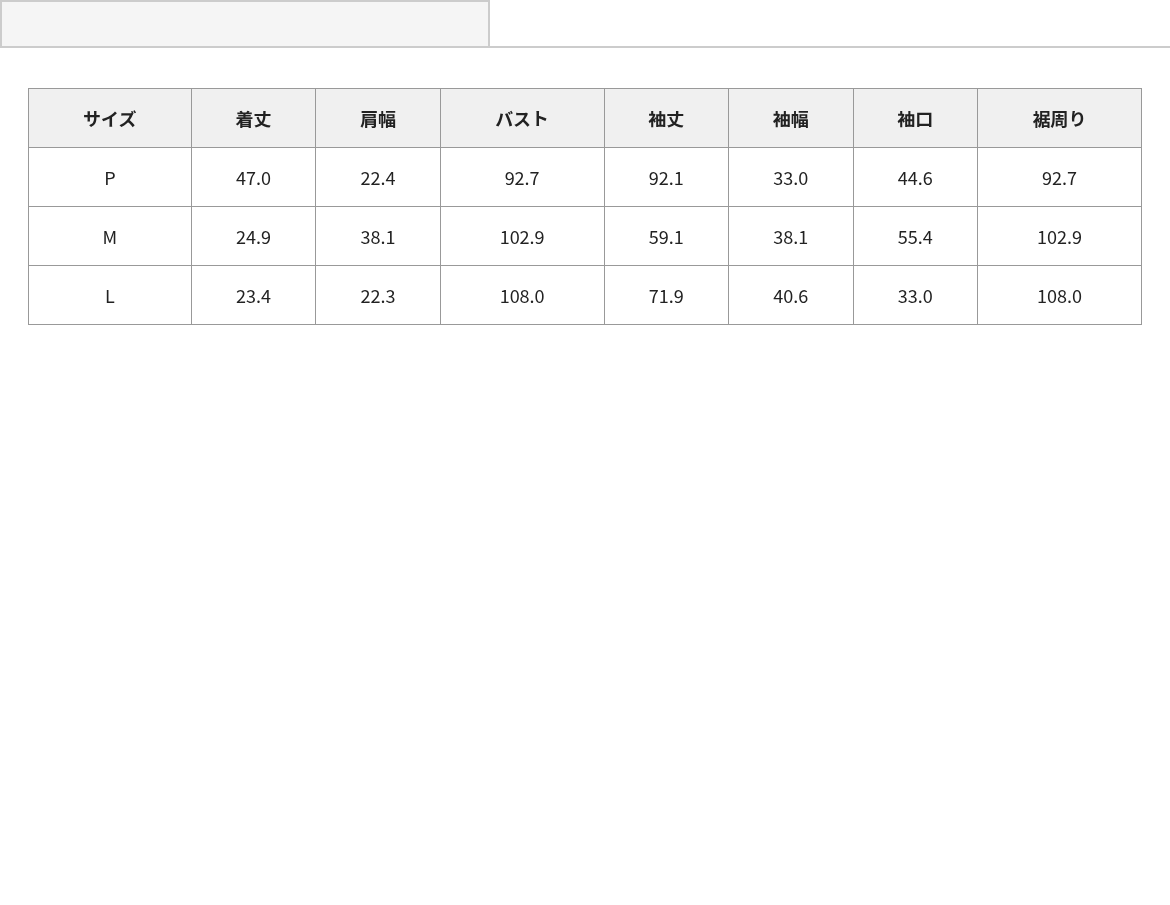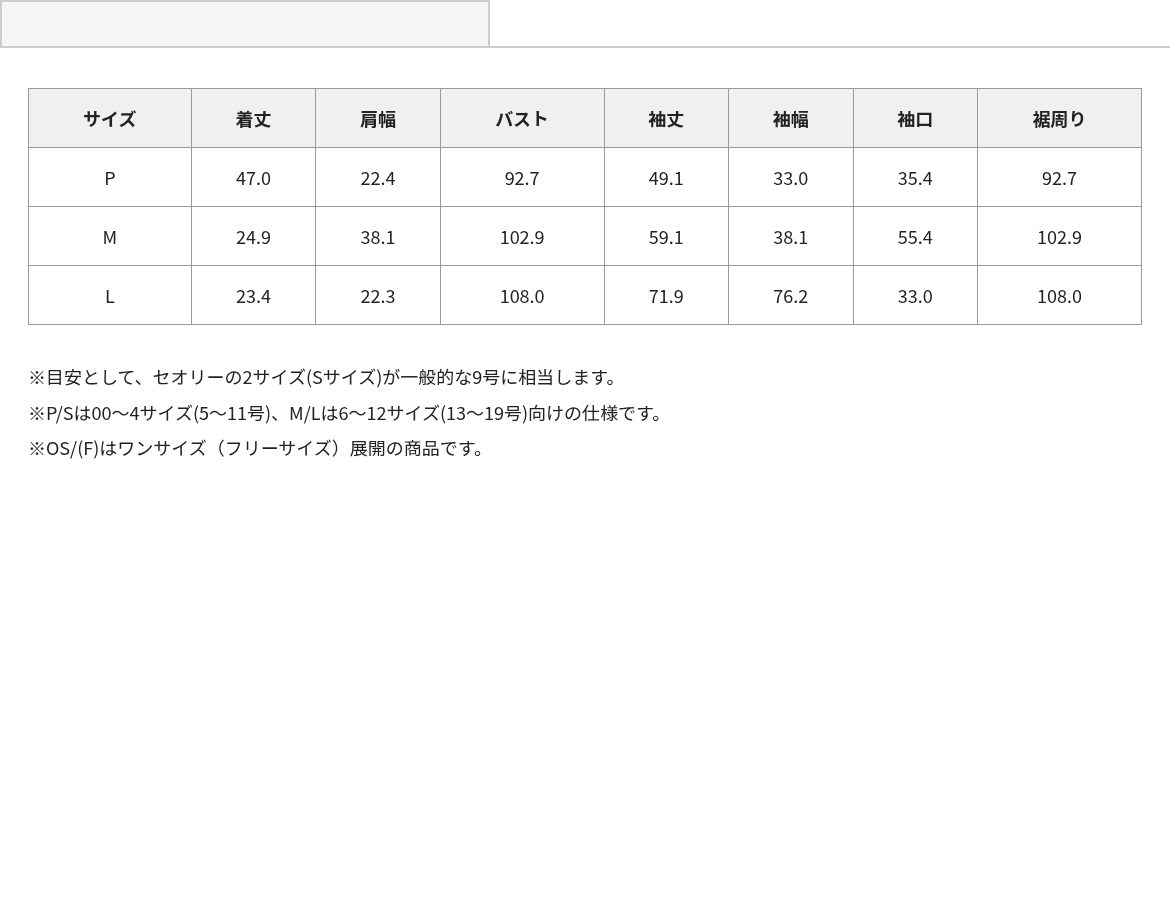--- a/index.html
+++ b/index.html
@@ -130,48 +130,43 @@
             <th>袖口</th>
             <th>裾周り</th>
           </tr>
       </thead>
       <tbody id="table-body">
       <tr>
             <td>P</td>
             <td>47.0</td>
             <td>22.4</td>
             <td>92.7</td>
-            <td>49.1</td>
+            <td>92.1</td>
             <td>33.0</td>
-            <td>35.4</td>
+            <td>44.6</td>
             <td>92.7</td>
           </tr>
           <tr>
             <td>M</td>
             <td>24.9</td>
             <td>38.1</td>
             <td>102.9</td>
             <td>59.1</td>
             <td>38.1</td>
             <td>55.4</td>
             <td>102.9</td>
           </tr>
           <tr>
             <td>L</td>
             <td>23.4</td>
             <td>22.3</td>
             <td>108.0</td>
             <td>71.9</td>
-            <td>76.2</td>
+            <td>40.6</td>
             <td>33.0</td>
             <td>108.0</td>
           </tr>
         </tbody>
     </table>
   </div>
 
-  <div class="notes-container" id="notes-container">
-  <div class="note-block">※目安として、セオリーの2サイズ(Sサイズ)が一般的な9号に相当します。</div>
-      <div class="note-block">※P/Sは00〜4サイズ(5〜11号)、M/Lは6〜12サイズ(13〜19号)向けの仕様です。</div>
-      <div class="note-block">※OS/(F)はワンサイズ（フリーサイズ）展開の商品です。</div>
-    </div>
 
 </div>
 
 </body></html>

